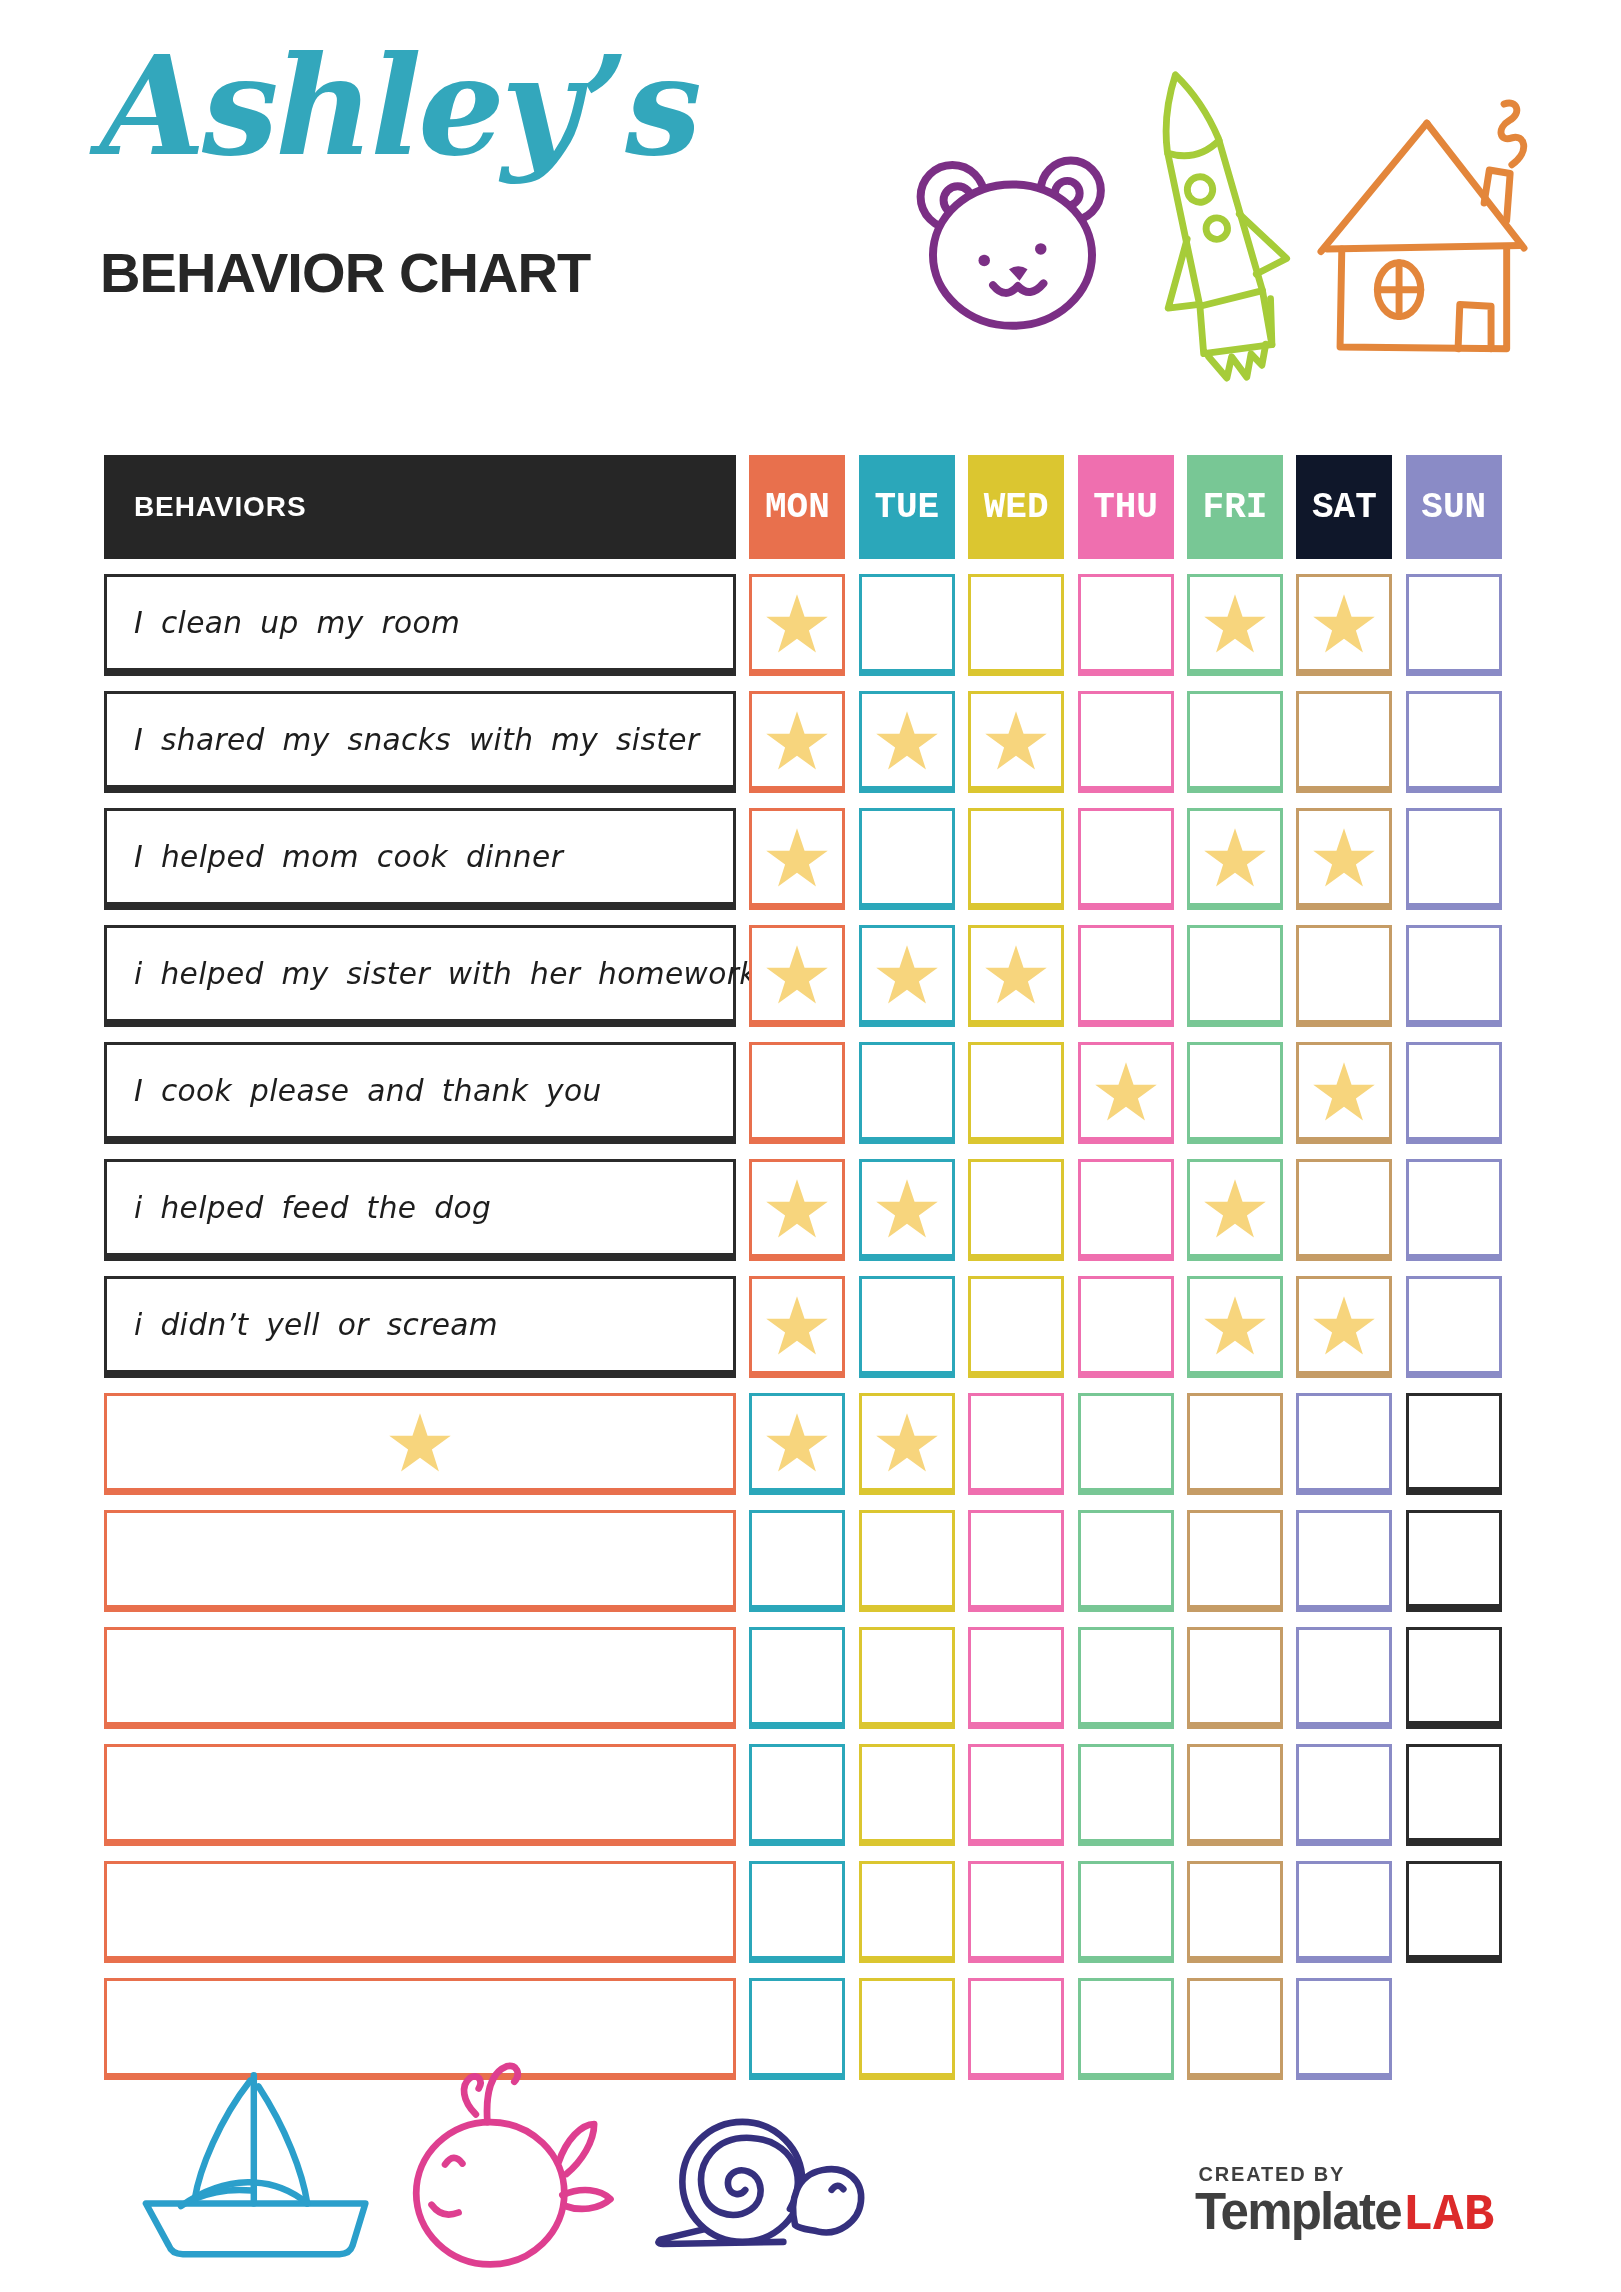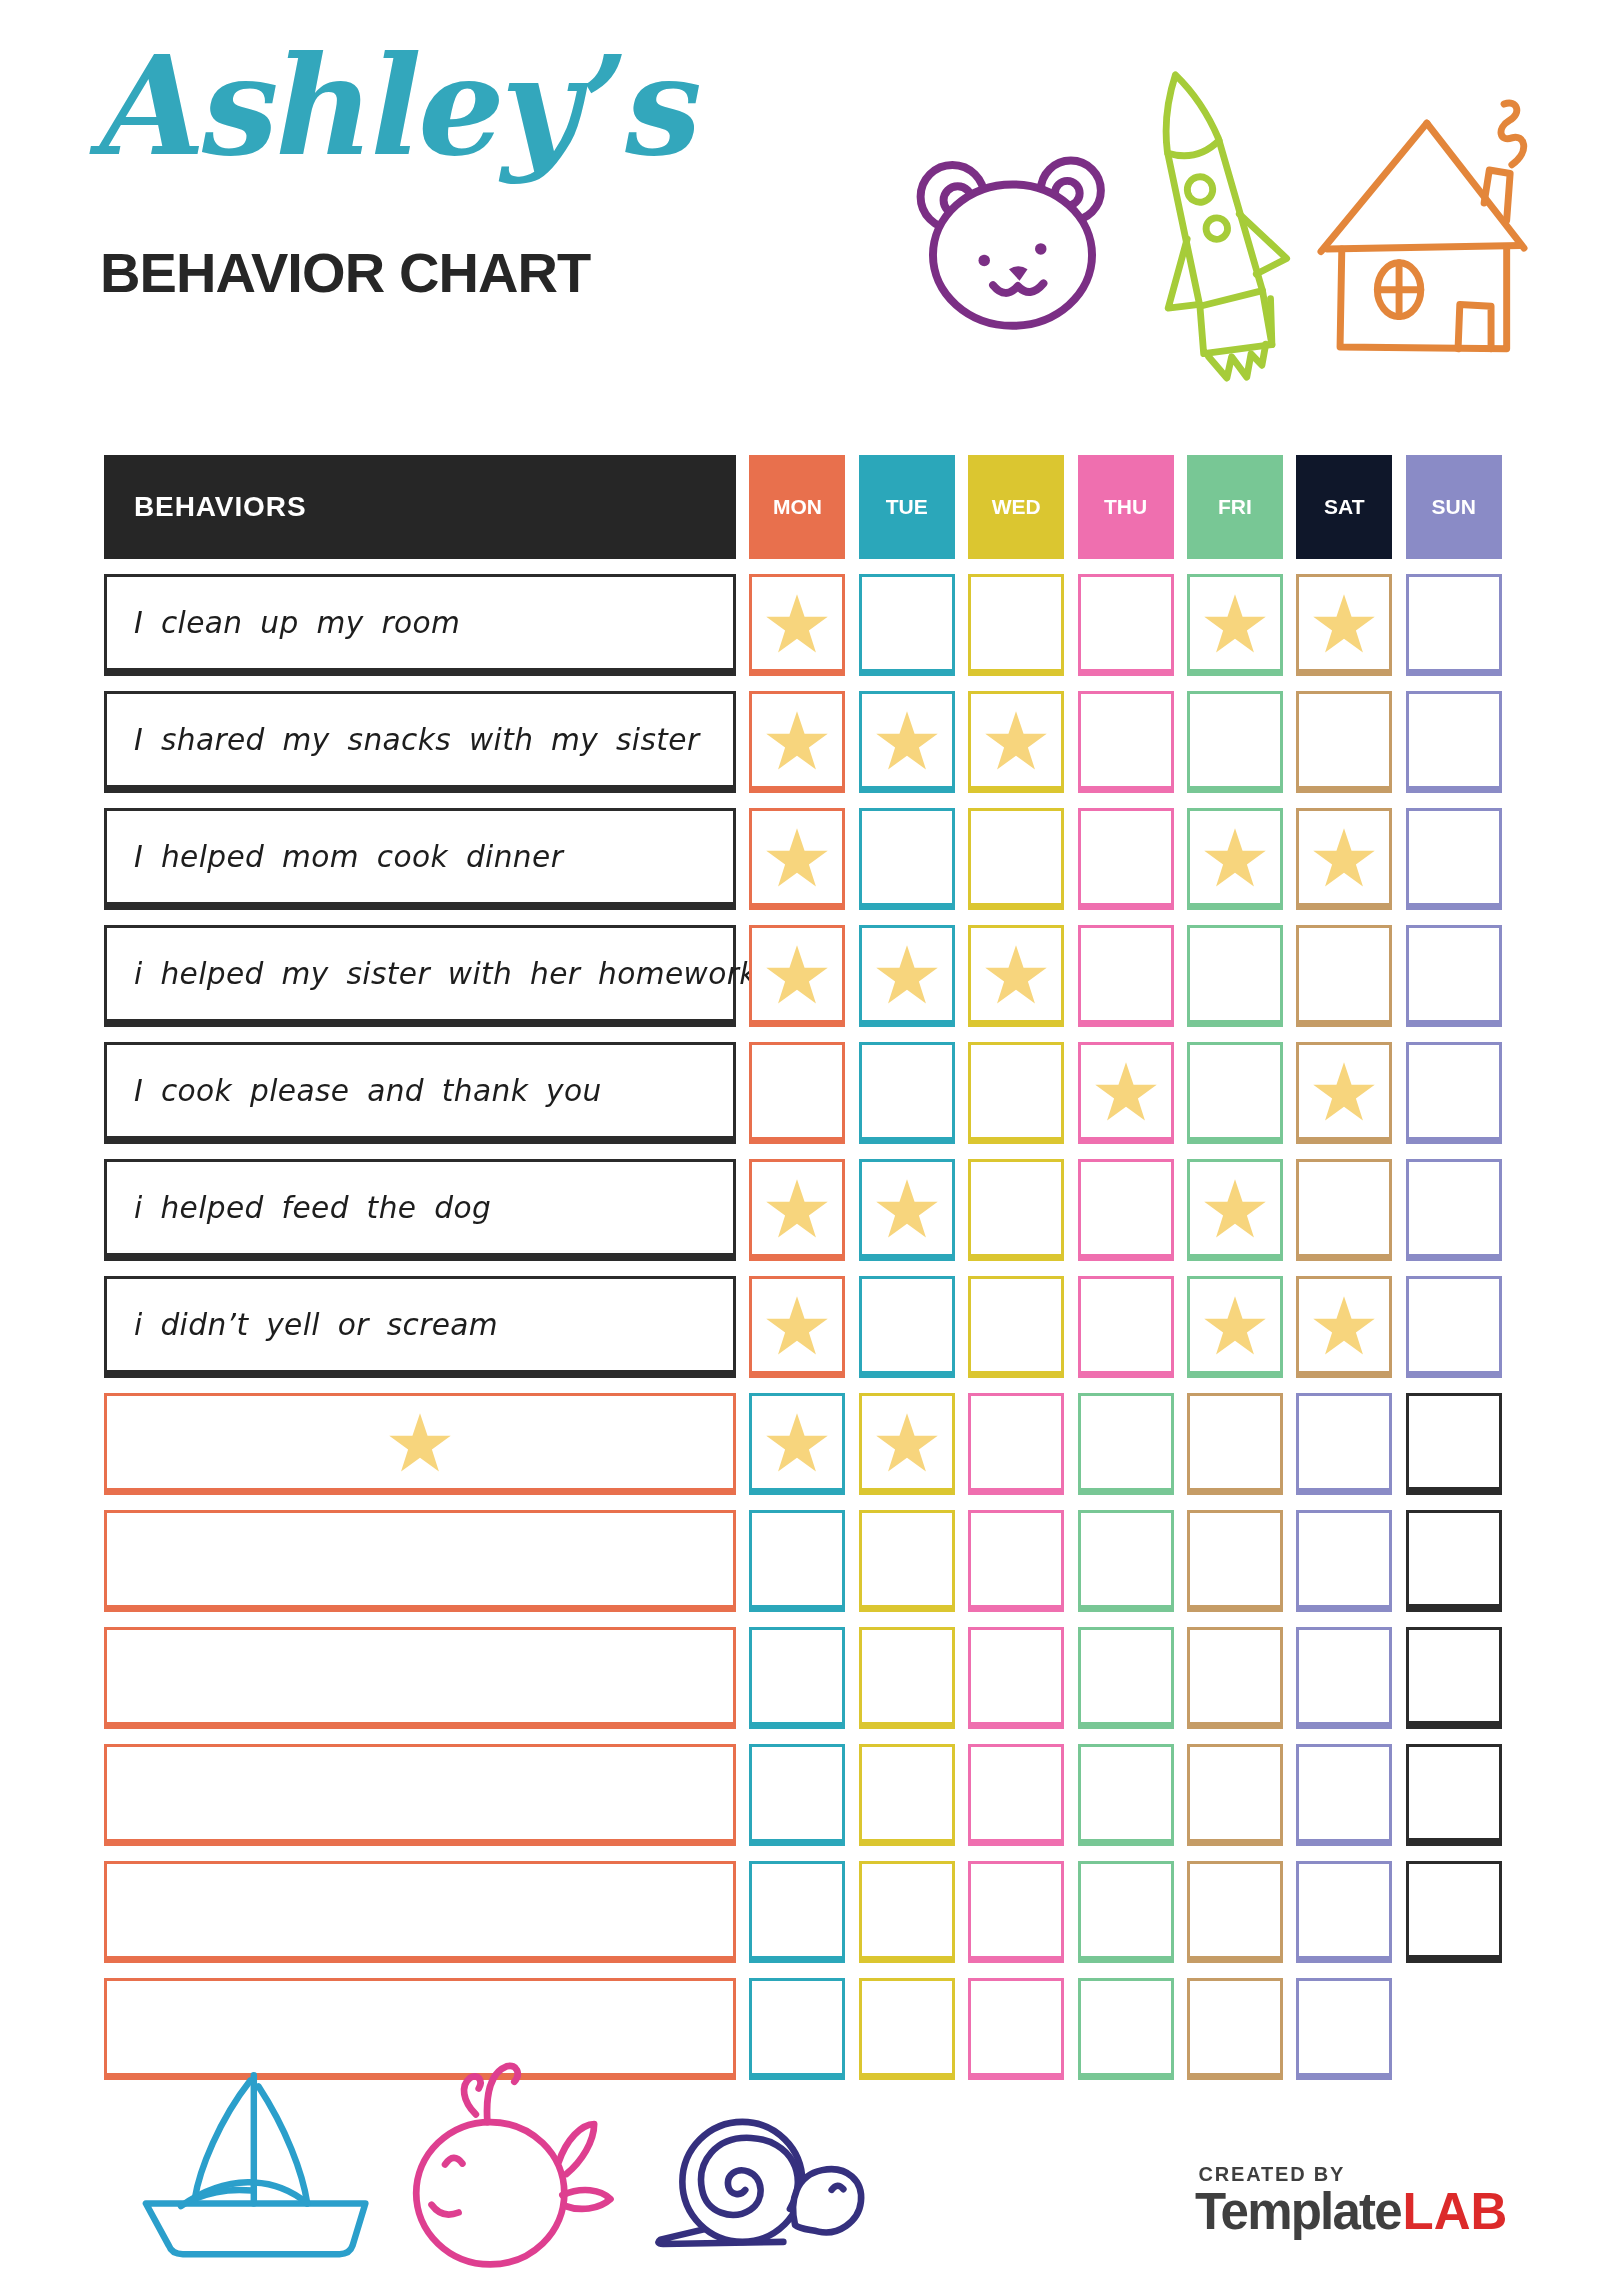--- a/index.html
+++ b/index.html
@@ -32,22 +32,22 @@
     grid-template-columns:632px repeat(7,96px);
     grid-template-rows:104px;
     grid-auto-rows:102px;
     column-gap:13.4px;row-gap:15px;
   }
   .corner{
     color:#fff;font-size:28px;font-weight:bold;letter-spacing:0.9px;
     display:flex;align-items:center;padding-left:30px;box-sizing:border-box;
   }
   .day-header{
-    color:#fff;font-size:21px;font-weight:bold;
-    display:flex;align-items:center;justify-content:center;
+    color:#fff;font-size:36px;font-weight:bold;
+    display:flex;align-items:center;justify-content:center;font-family:Liberation Mono, monospace;
   }
   .label-cell{
     border:3.6px solid #2b2b2b;border-bottom-width:8px;background:#fff;
     display:flex;align-items:center;padding-left:27px;box-sizing:border-box;
     font-family:"DejaVu Sans", sans-serif;font-style:italic;
     font-size:29.6px;color:#1d1d1d;word-spacing:8px;letter-spacing:0.4px;
     white-space:nowrap;
   }
   .day-cell{
     border:3.6px solid;border-bottom-width:7.2px;background:#fff;box-sizing:border-box;
@@ -343,15 +343,15 @@
     <path d="M172 150 L28 184 Q21 189 32 190 L196 187"></path>
     <circle cx="140" cy="105" r="82" fill="#ffffff"></circle>
     <path d="M205 142 C232 96 206 48 152 45 C104 42 77 78 85 116 C91 147 126 159 151 143 C171 130 169 99 148 91 C132 85 117 96 121 112 C124 123 138 125 144 116"></path>
     <path d="M212 164 C204 130 214 96 249 89 C284 82 305 105 302 132 C299 160 270 179 244 173 C231 170 219 170 212 164 Z" fill="#ffffff"></path>
     <path d="M262 116 q8 -11 16 -1"></path>
   </svg>
 </div>
 
 <div class="logo">
   <div class="created-by">CREATED BY</div>
-  <div class="brand"><span class="dark">Template</span><span class="red" style="color: rgb(220, 42, 42);">LAB</span></div>
+  <div class="brand"><span class="dark">Template</span><span class="red" style="color: rgb(220, 42, 42); font-family: Liberation Mono, monospace;">LAB</span></div>
 </div>
 
 
 </body></html>

